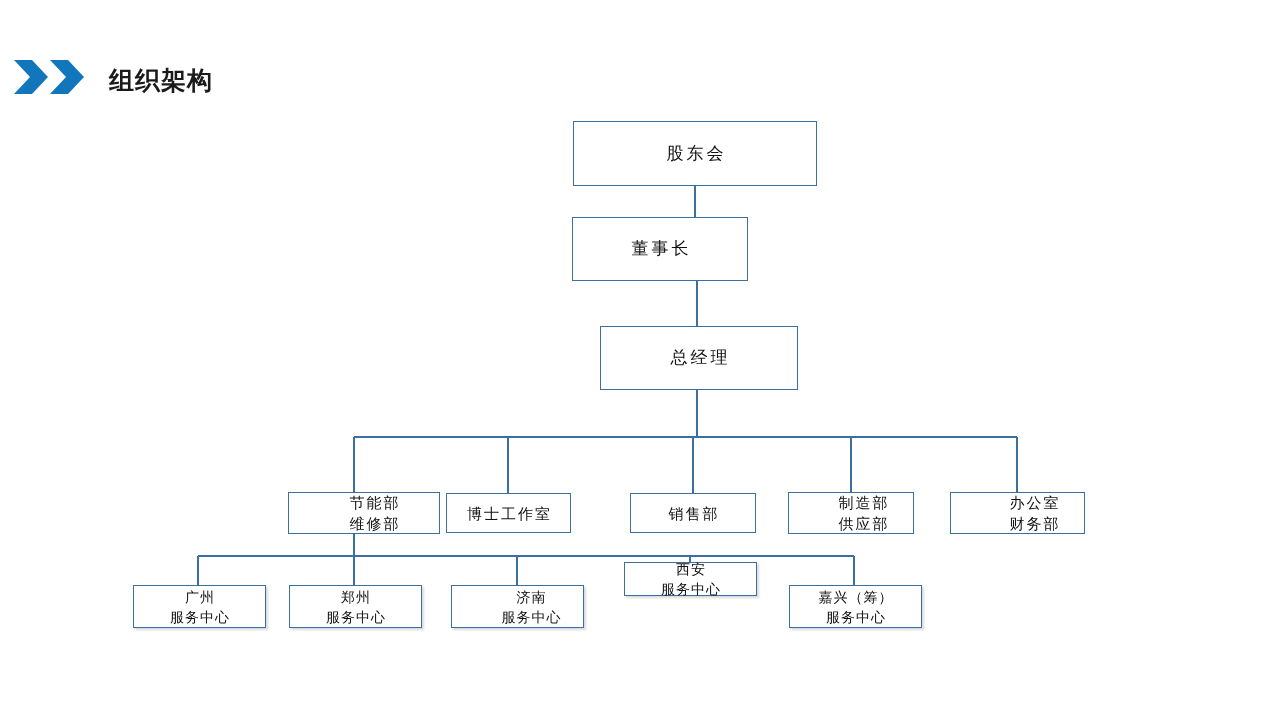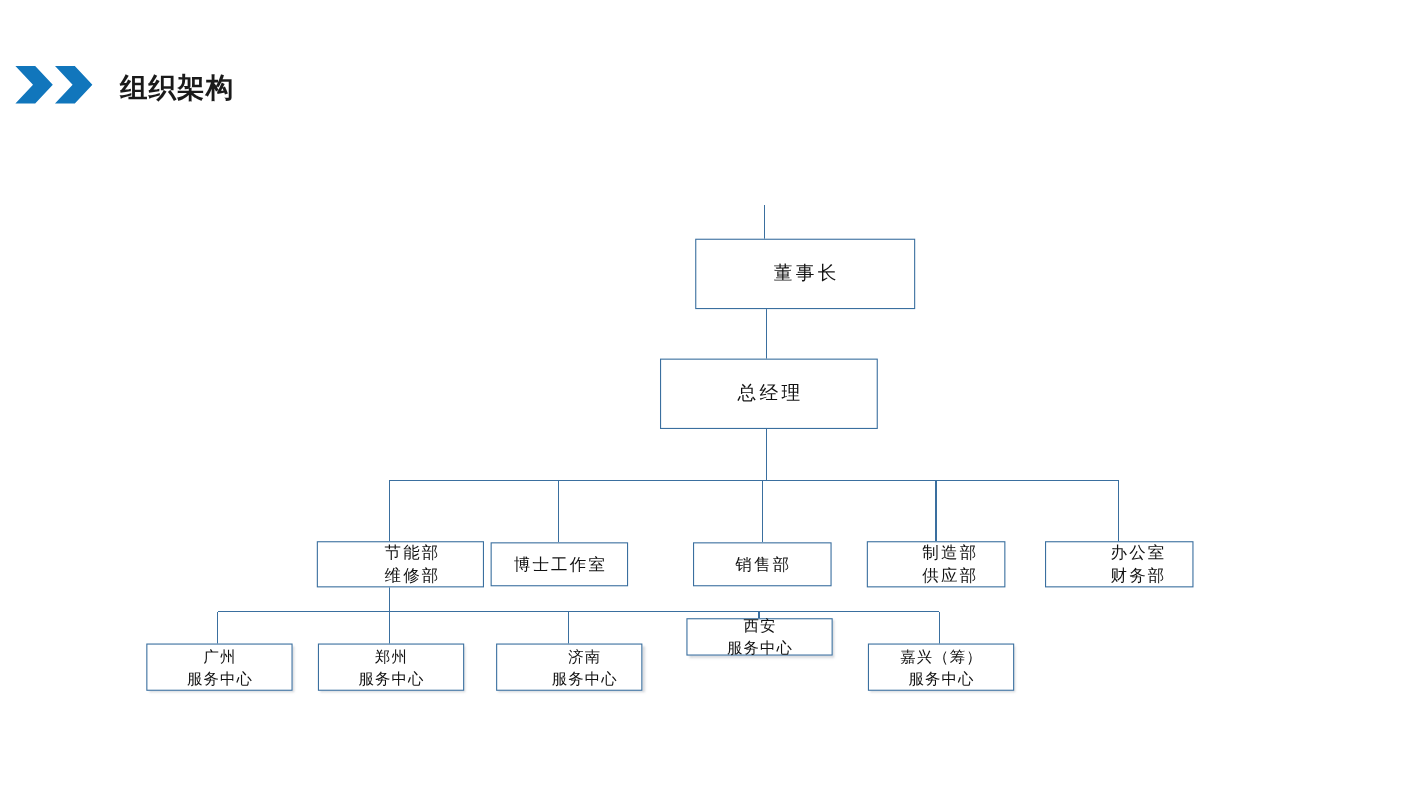--- a/index.html
+++ b/index.html
@@ -147,22 +147,25 @@
       <line x1="198" y1="556" x2="854" y2="556"></line>
 
       <line x1="198" y1="556" x2="198" y2="585"></line>
       <line x1="354" y1="556" x2="354" y2="585"></line>
       <line x1="517" y1="556" x2="517" y2="585"></line>
       <line x1="690" y1="556" x2="690" y2="585"></line>
       <line x1="854" y1="556" x2="854" y2="585"></line>
     </g>
   </svg>
 
-
-  <div class="node level-2" style="left:632px; top:217px; width:200px; height:64px;">
+  <div class="node level-1" style="left:573px; top:121px; width:244px; height:65px;">
+    <span class="line">股东会</span>
+  </div>
+
+  <div class="node level-2" style="left:572px; top:217px; width:176px; height:64px;">
     <span class="line">董事长</span>
   </div>
 
   <div class="node level-3" style="left:600px; top:326px; width:198px; height:64px;">
     <span class="line">总经理</span>
   </div>
 
   <div class="node level-dept" style="left:288px; top:492px; width:152px; height:42px;padding-left:20px;">
     <span class="line">节能部</span>
     <span class="line">维修部</span>

